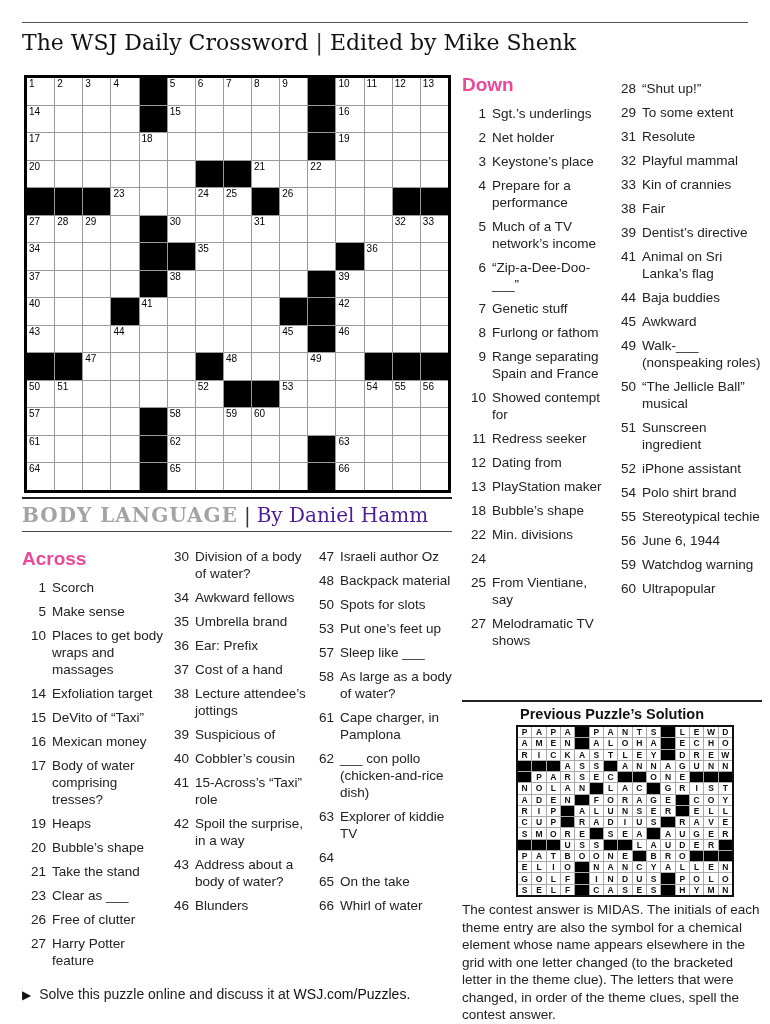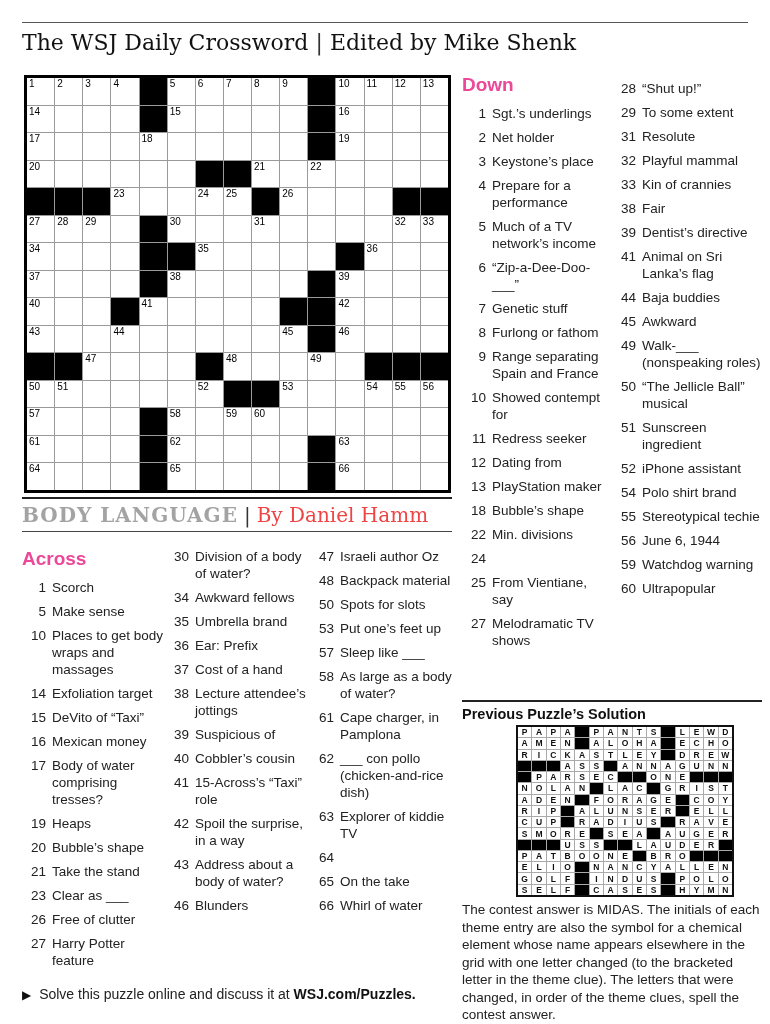--- a/index.html
+++ b/index.html
@@ -16,42 +16,42 @@
          display:grid;grid-template-columns:repeat(15,1fr);grid-template-rows:repeat(15,1fr);
          gap:1px;background:#9a9a9a;}
   .xcell{background:#fff;position:relative;}
   .xcell.black{background:#000;}
   .xcell .num{position:absolute;top:0px;left:2px;font-size:10px;line-height:12px;color:#000;}
 
   .rule-a{position:absolute;left:22px;width:430px;top:497px;border-top:2px solid #222;}
   .byline{position:absolute;left:22px;top:503px;font-family:"DejaVu Serif",serif;font-size:20px;white-space:nowrap;}
   .by-series{font-weight:bold;color:#a3a3a3;letter-spacing:1px;}
   .by-sep{color:#333;padding:0 6px;}
-  .by-author{color:#ef4444;}
+  .by-author{color:#4c1d95;}
   .rule-b{position:absolute;left:22px;width:430px;top:531px;border-top:1px solid #444;}
 
   
   .sec-head{font-weight:bold;font-size:19px;margin-bottom:9px;color:#ec4899;}
   .clue{display:flex;margin-bottom:7px;font-size:13.5px;line-height:17px;color:#222;}
   .cnum{flex:none;width:24px;text-align:right;padding-right:6px;}
   .ctext{flex:1;}
   .across-wrap{position:absolute;left:22px;top:540px;width:433px;display:flex;margin-top:8px;}
   .clue-col.c1{width:143px;}
   .clue-col.c2{width:145px;}
   .clue-col.c3{width:145px;}
   .down-a{position:absolute;left:462px;top:74px;width:143px;}
   .down-b{position:absolute;left:612px;top:80px;width:150px;}
 
   .footer{position:absolute;left:22px;top:986px;font-size:14px;color:#222;}
   .tri{font-size:12px;margin-right:4px;color:#111;}
-  .flink{font-weight:bold;color:#111;text-align:right;}
+  .flink{font-weight:normal;color:#111;text-align:right;}
 
   
   .sol-rule{position:absolute;left:462px;width:300px;top:700px;border-top:2px solid #222;}
-  .sol-title{position:absolute;left:462px;width:300px;top:706px;text-align:left;font-weight:bold;font-size:14.5px;color:#111;}
+  .sol-title{position:absolute;left:462px;width:300px;top:706px;text-align:center;font-weight:bold;font-size:14.5px;color:#111;}
   .sol-grid{position:absolute;left:516px;top:725px;width:214px;height:168px;border:2px solid #111;
             display:grid;grid-template-columns:repeat(15,1fr);grid-template-rows:repeat(15,1fr);
             gap:1px;background:#aaa;}
   .scell{background:#fff;display:flex;align-items:center;justify-content:center;
          font-size:8.5px;font-weight:bold;color:#111;overflow:hidden;}
   .scell.black{background:#000;}
   .contest{position:absolute;left:462px;top:901px;width:301px;font-size:13.5px;line-height:17.5px;color:#222;}
 </style>
 </head>
 <body>

